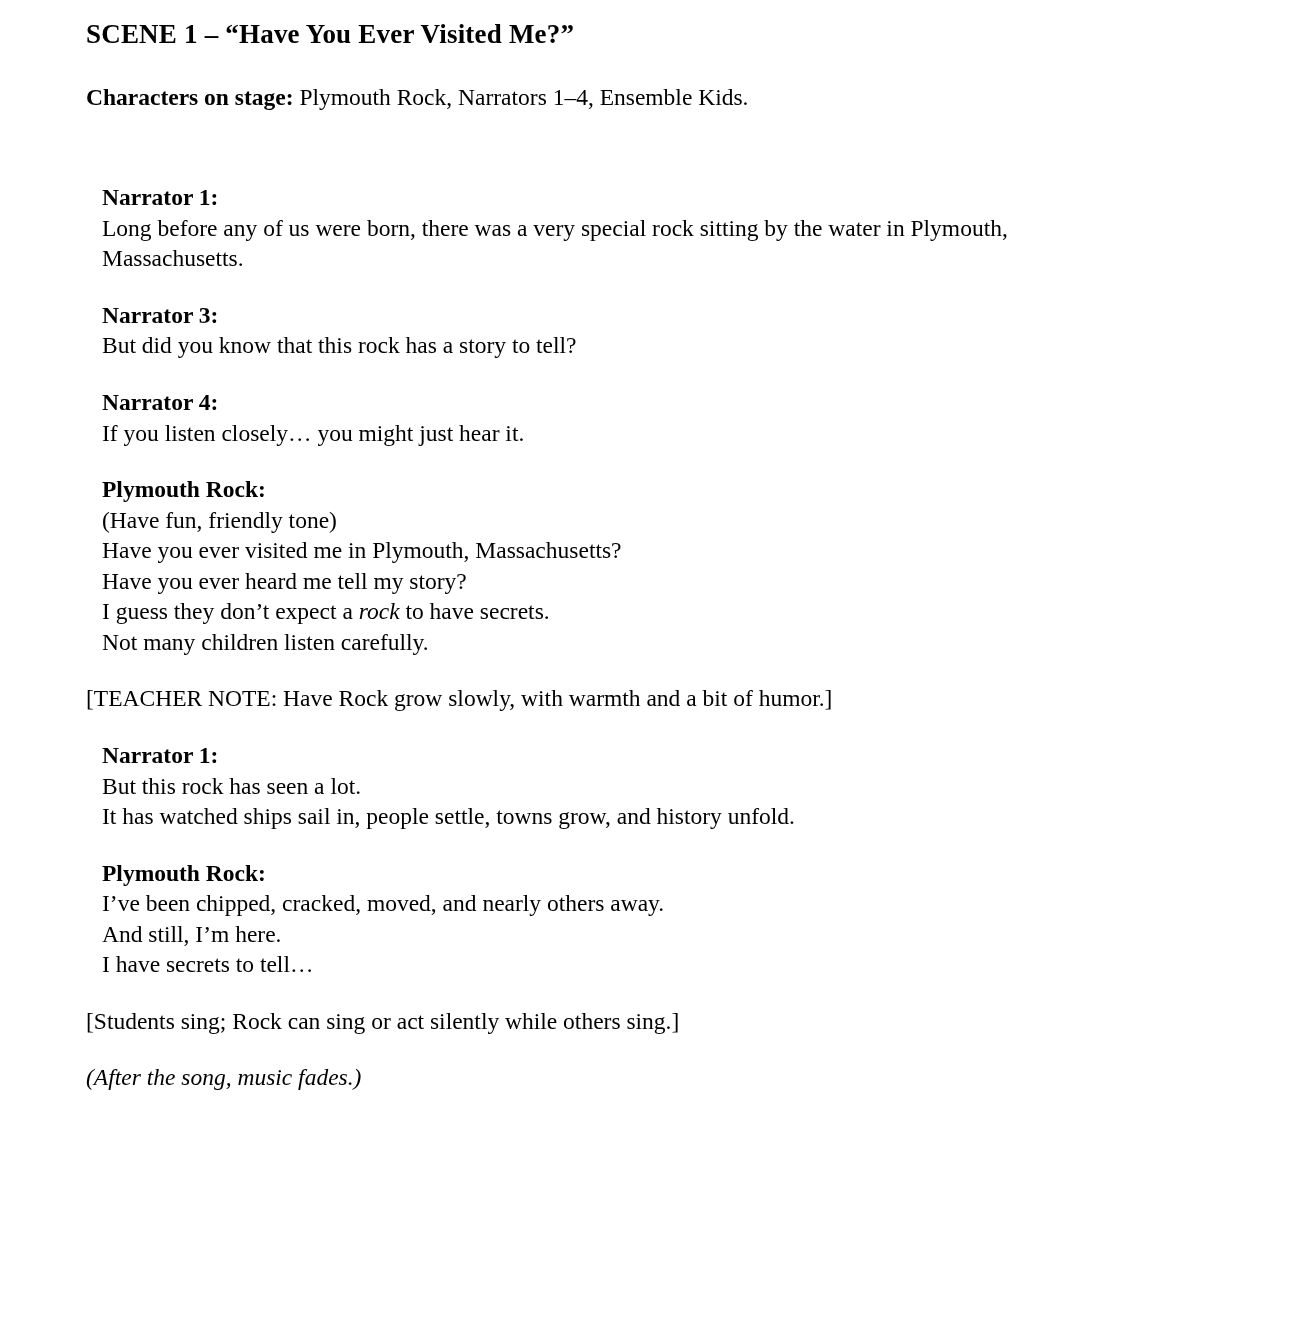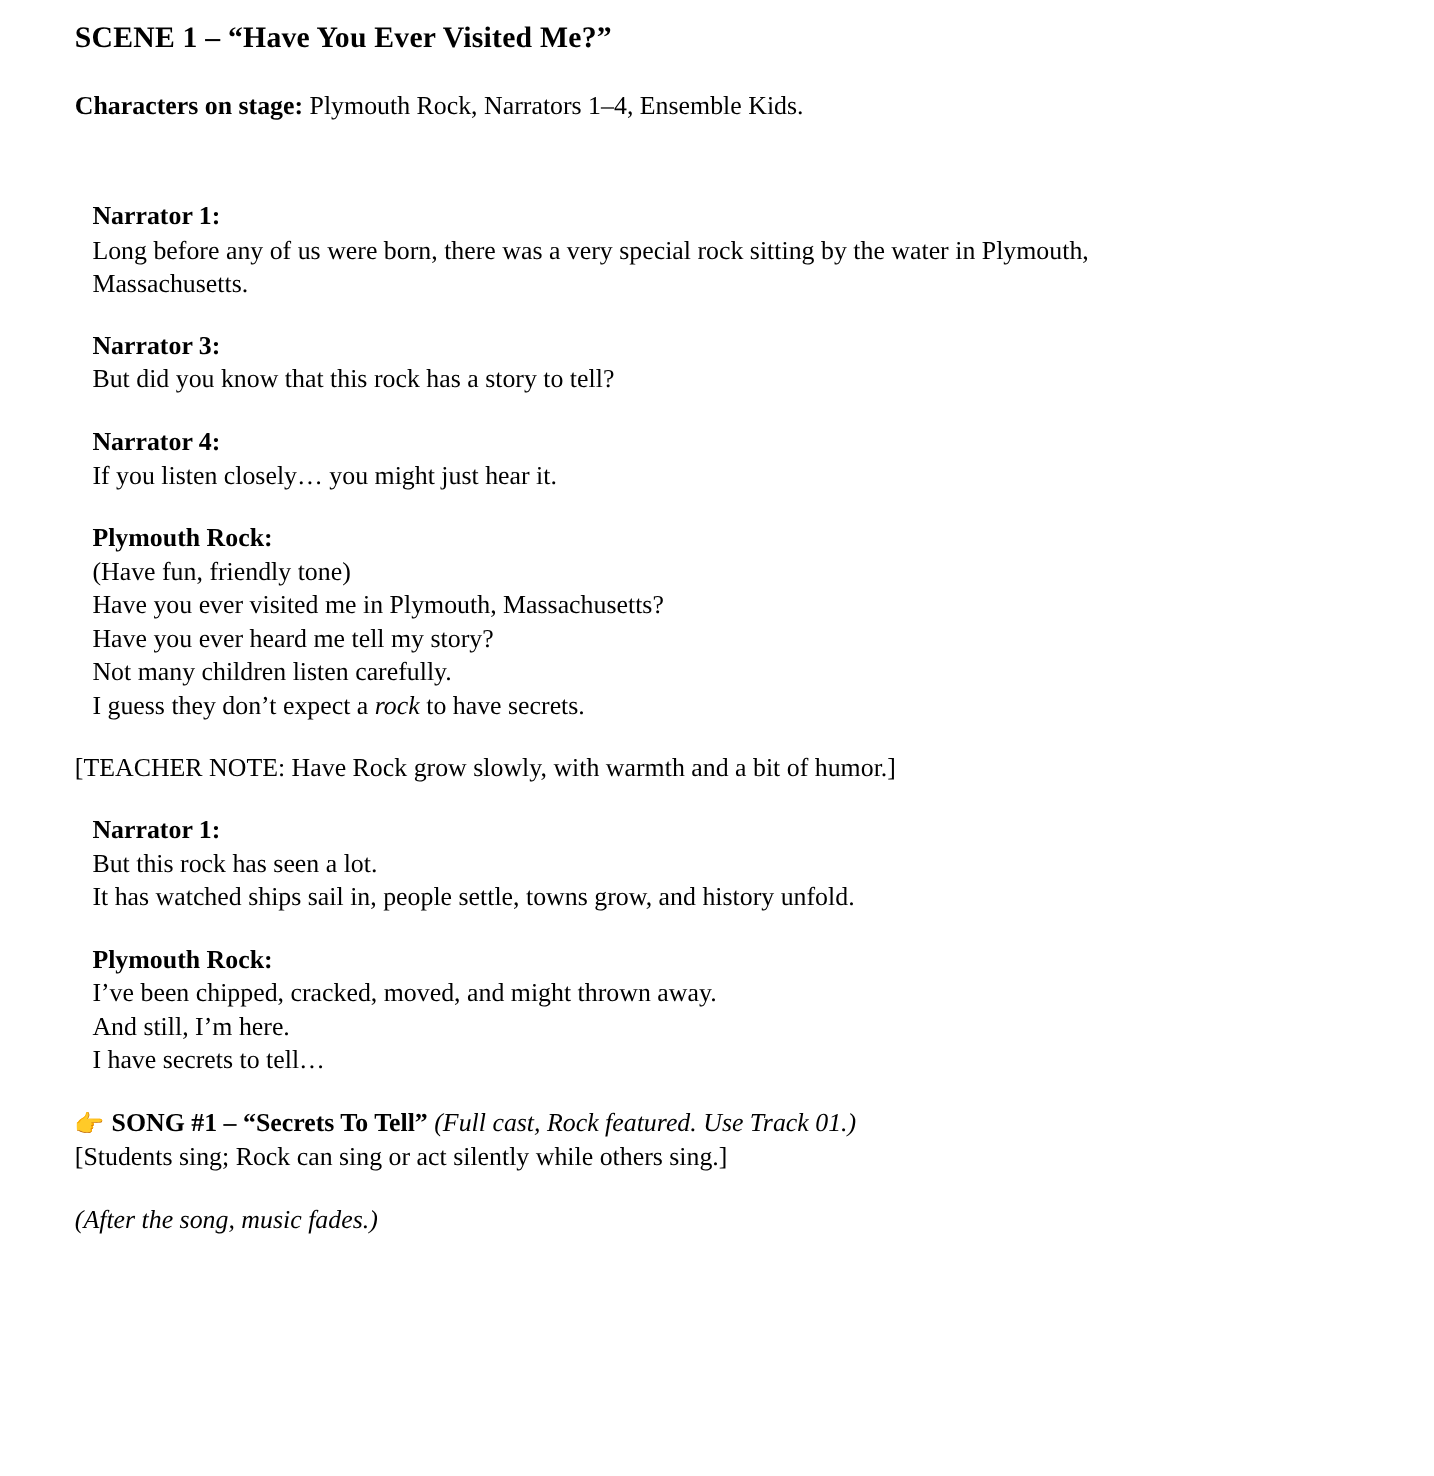--- a/index.html
+++ b/index.html
@@ -8,21 +8,21 @@
     background: #ffffff;
   }
   body {
     width: 1304px;
     min-height: 1342px;
     font-family: "Liberation Serif", "DejaVu Serif", serif;
     color: #000000;
     -webkit-font-smoothing: antialiased;
   }
   .page {
-    padding: 18px 150px 0 68px;
+    padding: 18px 150px 0 86px;
     box-sizing: border-box;
     width: 1304px;
   }
   .scene-title {
     font-size: 27px;
     font-weight: bold;
     line-height: 1.25;
     margin: 0 0 30px 0;
     letter-spacing: 0.2px;
   }
@@ -119,39 +119,38 @@
   <div class="speech">
     <span class="speaker">Narrator 4:</span>
     <span class="line">If you listen closely… you might just hear it.</span>
   </div>
 
   <div class="speech">
     <span class="speaker">Plymouth Rock:</span>
     <span class="line">(Have fun, friendly tone)</span>
     <span class="line">Have you ever visited me in Plymouth, Massachusetts?</span>
     <span class="line">Have you ever heard me tell my story?</span>
+    <span class="line"><span>I guess they don’t expect a </span><span class="italic">rock</span><span> to have secrets.</span></span>
     <span class="line">Not many children listen carefully.</span>
-    <span class="line"><span>I guess they don’t expect a </span><span class="italic">rock</span><span> to have secrets.</span></span>
   </div>
 
   <p class="note">[TEACHER NOTE: Have Rock grow slowly, with warmth and a bit of humor.]</p>
 
   <div class="speech">
     <span class="speaker">Narrator 1:</span>
     <span class="line">But this rock has seen a lot.</span>
     <span class="line">It has watched ships sail in, people settle, towns grow, and history unfold.</span>
   </div>
 
   <div class="speech">
     <span class="speaker">Plymouth Rock:</span>
-    <span class="line">I’ve been chipped, cracked, moved, and might thrown away.</span>
+    <span class="line">I’ve been chipped, cracked, moved, and nearly others away.</span>
     <span class="line">And still, I’m here.</span>
     <span class="line"><span>I have </span><span class="bold">secrets to tell</span><span>…</span></span>
   </div>
 
   <div class="song-block">
-    <span class="song-head"><span class="song-emoji">👉</span><span class="song-title">SONG #1 – “Secrets To Tell”</span><span class="song-paren"> (Full cast, Rock featured. Use Track 01.)</span></span>
     <span class="line">[Students sing; Rock can sing or act silently while others sing.]</span>
   </div>
 
   <p class="closing">(After the song, music fades.)</p>
 
 </div>
 
 </body></html>

